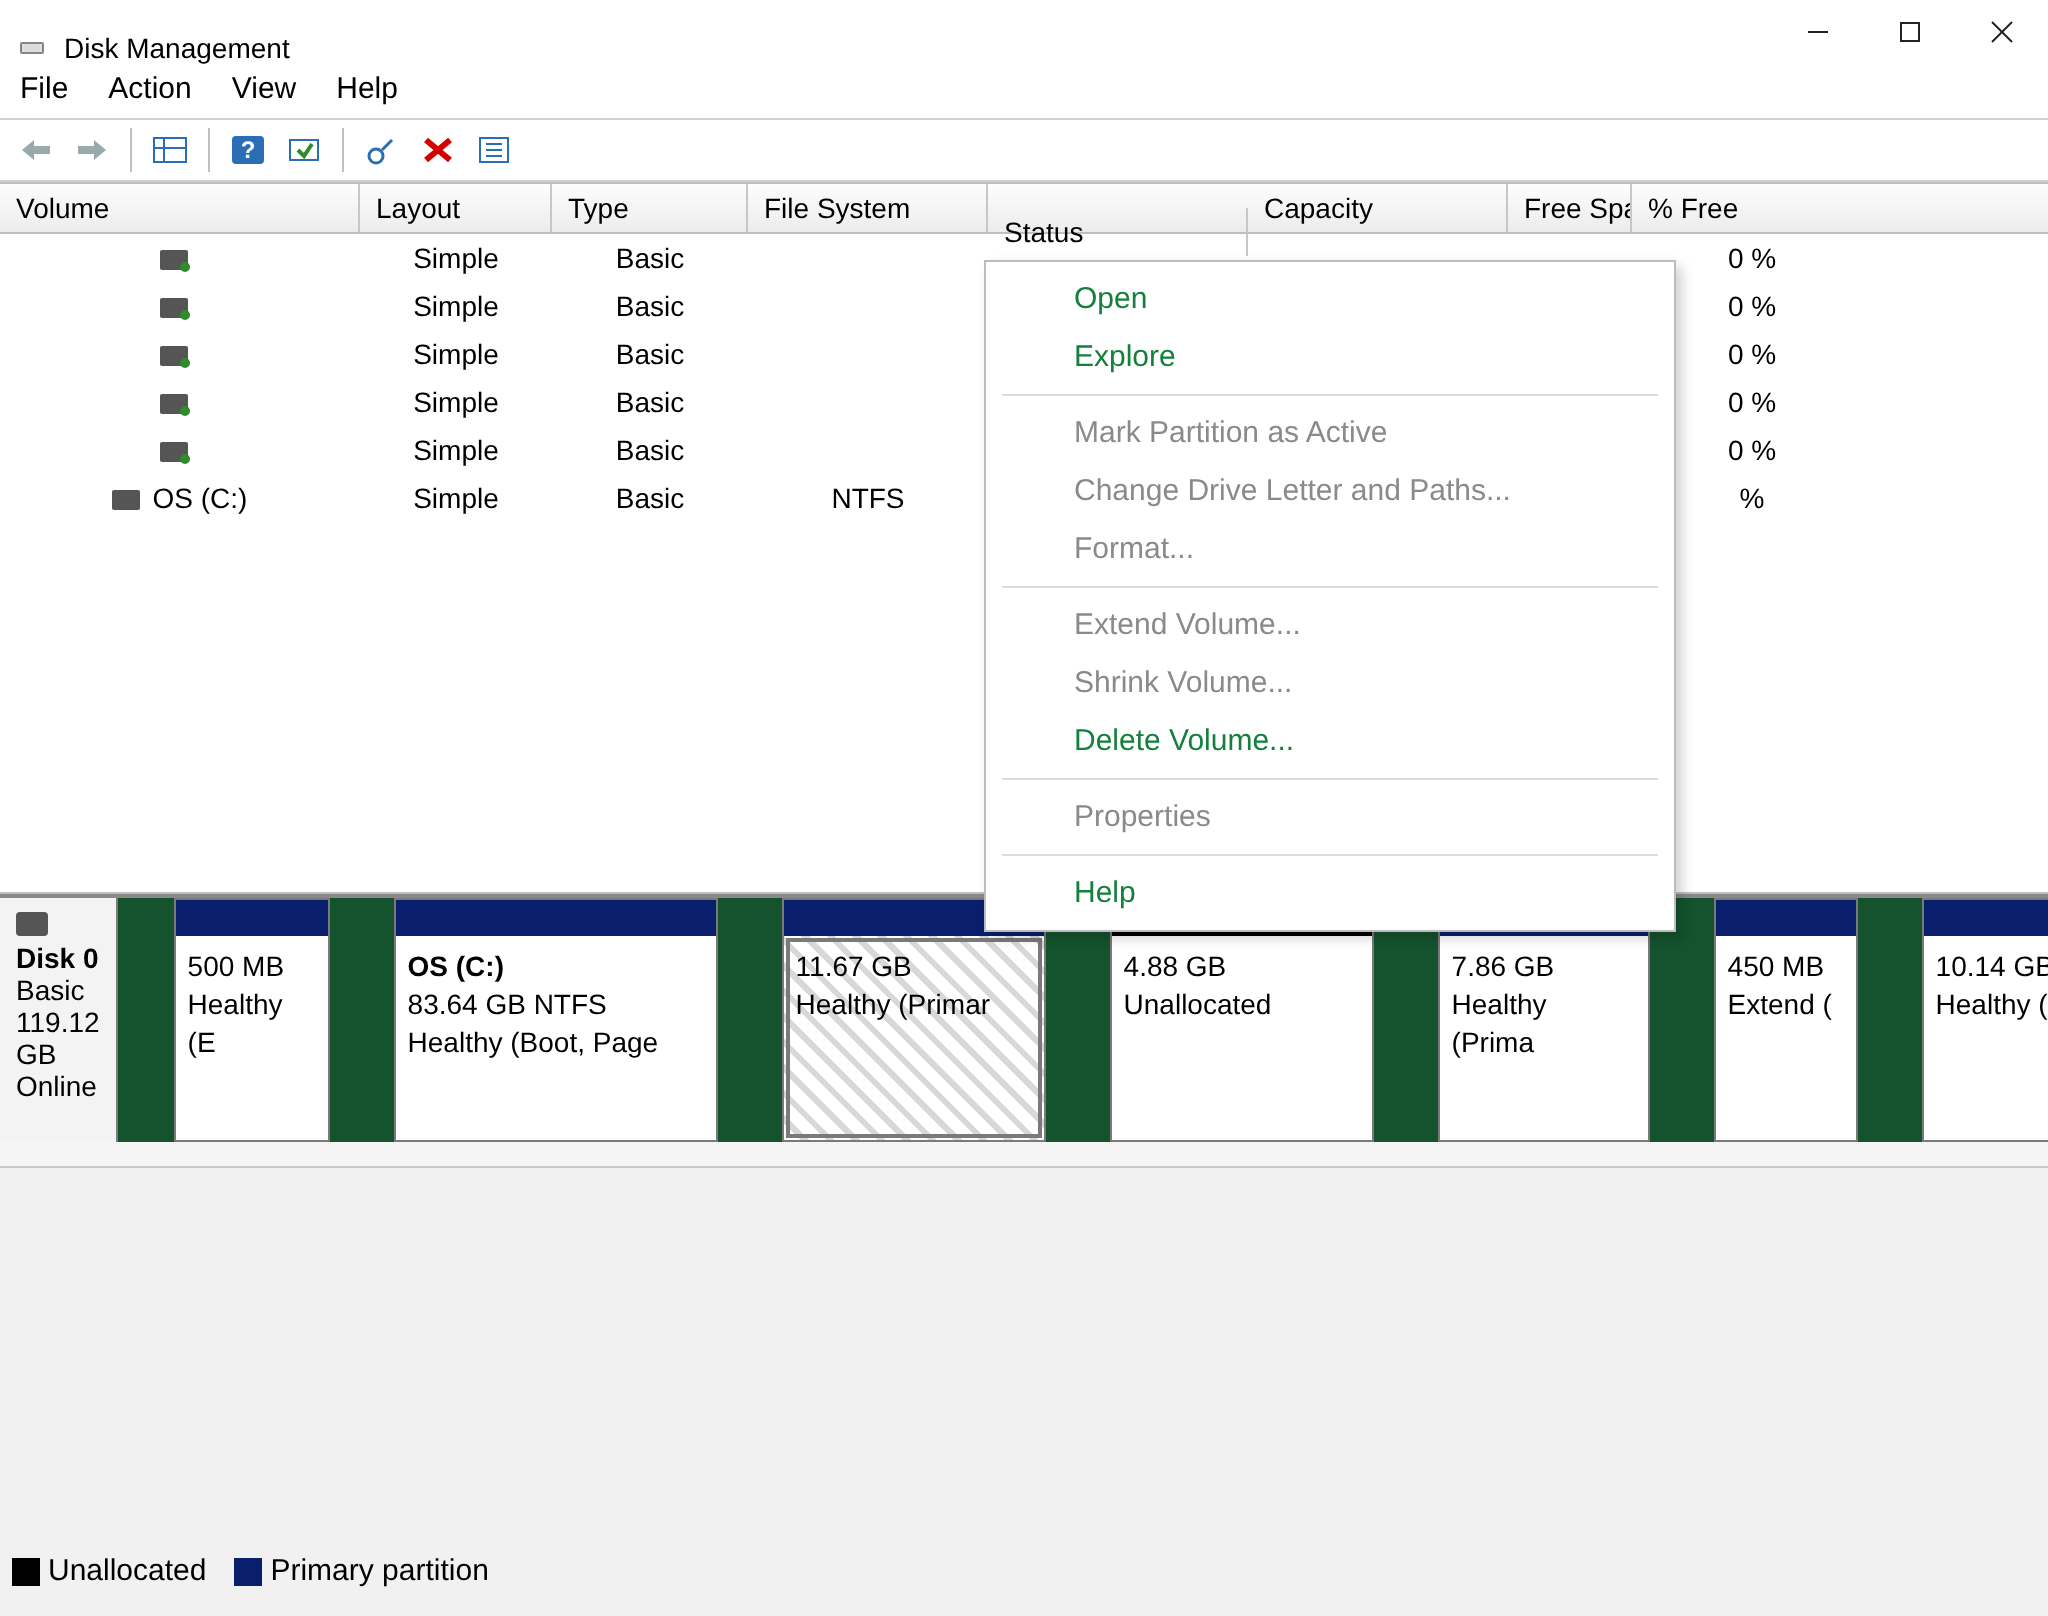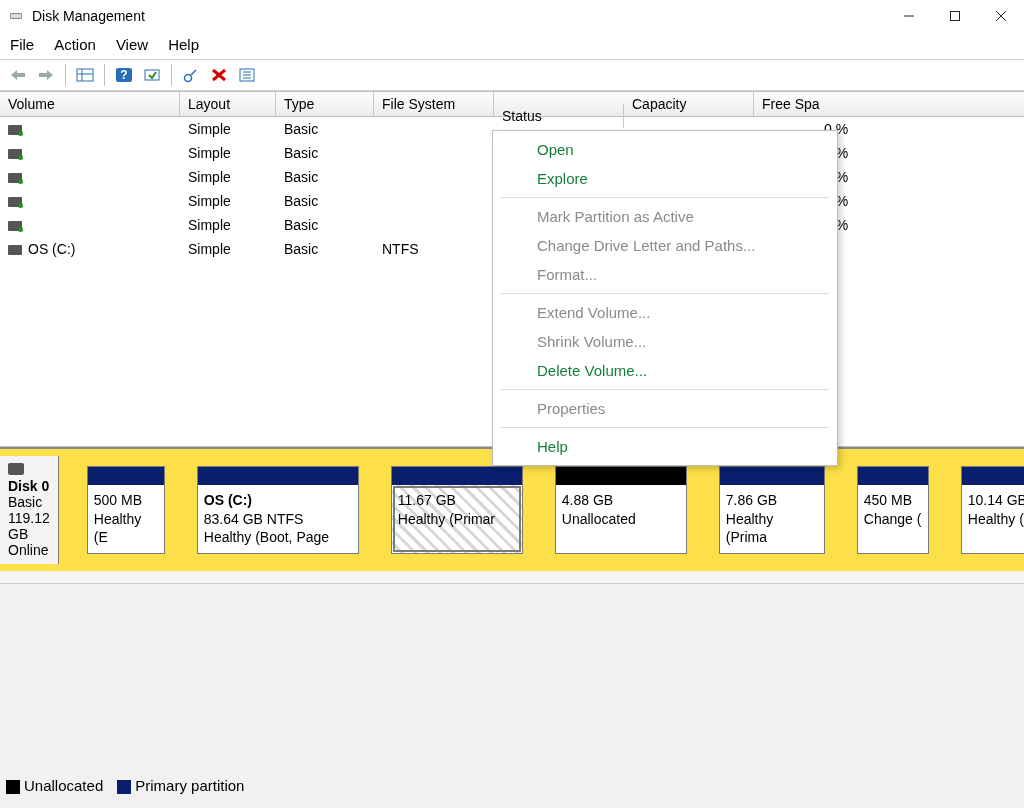--- a/index.html
+++ b/index.html
@@ -10,21 +10,21 @@
     color: #000;
     background: #fff;
     width: 1024px;
     height: 808px;
     overflow: hidden;
     position: relative;
   }
   
   .titlebar {
     display: flex;
-    align-items: center;
+    align-items: flex-end;
     height: 32px;
     padding: 0 0 0 8px;
   }
   .titlebar .app-icon {
     width: 16px; height: 16px;
     margin-right: 8px;
     display: inline-flex;
     align-items: center; justify-content: center;
   }
   .titlebar .title { font-size: 14px; }
@@ -93,43 +93,42 @@
   
   .vol-list { background:#fff; height: 330px; border-bottom:1px solid #bfbfbf;}
   .vol-row {
     display:flex;
     height:24px;
     align-items:center;
     font-size:14px;
   }
   .vol-row .cell {
     padding: 0 8px;
-    overflow:hidden; white-space:nowrap;
+    overflow:hidden; white-space:nowrap;text-align:center;
   }
   .disk-glyph {
     width:14px; height:10px;
     background:#555; border-radius:1px;
     display:inline-block; margin-right:6px; position:relative; top:1px;
   }
   .disk-glyph.green::after{
     content:""; position:absolute; right:-1px; bottom:-1px;
     width:5px; height:5px; background:#2e8b2e; border-radius:50%;
   }
   
   .disk-pane {
     border-top: 2px solid #8a8a8a;
     background:#f5f5f5;
     padding: 0;
     height: 136px;
   }
   .disk-row {
     display:flex;
     height: 122px;
-    background:#fde047;
-    align-items:center;
+    background:#14532d;
   }
   .disk-info {
     width: 150px;
     padding:6px 8px;
     font-size:14px;
     border-right:1px solid #7a7a7a;
     background:#f3f3f3;
     display:flex; flex-direction:column;
   }
   .disk-info .dname{ font-weight:bold; }
@@ -298,20 +297,21 @@
 </div>
 
 <div class="vol-header">
   <div class="col col-volume">Volume</div>
   <div class="col col-layout">Layout</div>
   <div class="col col-type">Type</div>
   <div class="col col-fs">File System</div>
   <div class="col col-status">Status</div>
   <div class="col col-cap">Capacity</div>
   <div class="col col-free">Free Spa</div>
+  <div class="col col-pfree">% Free</div>
 </div>
 
 <div class="vol-list" id="vol-list">
     <div class="vol-row">
       <div class="cell col-volume"><span class="disk-glyph green"></span><span></span></div>
       <div class="cell col-layout">Simple</div>
       <div class="cell col-type">Basic</div>
       <div class="cell col-fs"></div>
       <div class="cell col-status"></div>
       <div class="cell col-cap"></div>
@@ -412,21 +412,21 @@
           <div class="cap cap-primary"></div>
           <div class="body">
             <div>7.86 GB</div>
             <div>Healthy (Prima</div>
           </div>
         </div>
         <div class="part" style="width: 72px;">
           <div class="cap cap-primary"></div>
           <div class="body">
             <div>450 MB</div>
-            <div>Change (</div>
+            <div>Extend (</div>
           </div>
         </div>
         <div class="part" style="width: 140px;">
           <div class="cap cap-primary"></div>
           <div class="body">
             <div>10.14 GB</div>
             <div>Healthy (Recove</div>
           </div>
         </div>
       </div>

